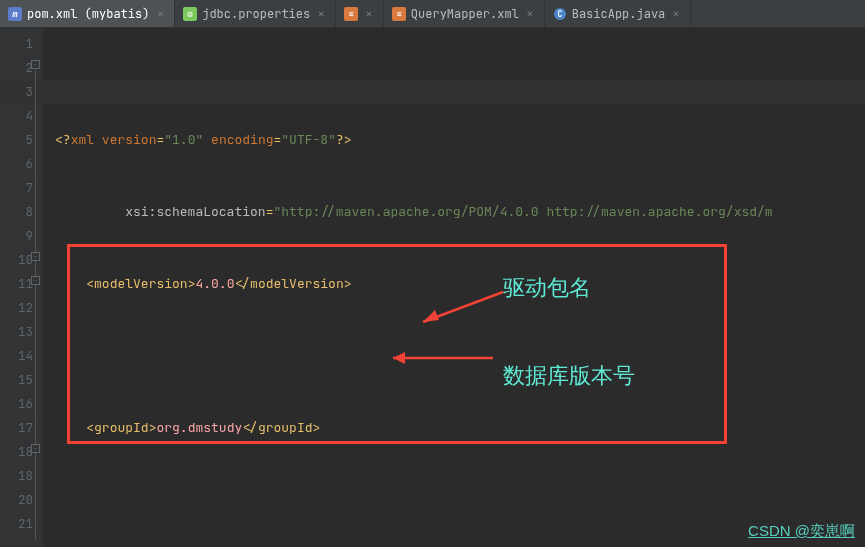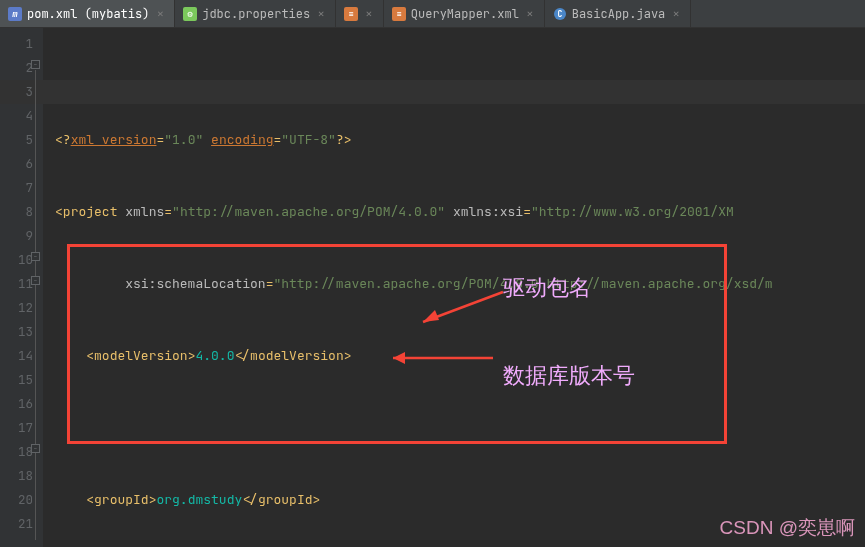--- a/index.html
+++ b/index.html
@@ -97,46 +97,47 @@
       line-height: 24px;
       white-space: pre;
       font-size: 13px;
       position: relative;
       flex: 1;
     }
     .line { height: 24px; }
     .k-tag { color: #e8bf6a; }
     .k-attr { color: #bababa; }
     .k-str { color: #6a8759; }
-    .k-spec { color: #cc7832; text-decoration: underline; }
-    .k-val { color: #14b8a6; }
+    .k-spec { color: #cc7832; }
+    .k-val { color: #fca5a5; }
     .annotation-box {
       position: absolute;
       border: 3px solid #f44336;
       pointer-events: none;
     }
     .annotation-text {
       position: absolute;
-      color: #f0abfc;
+      color: #5eead4;
       font-size: 22px;
       font-family: Liberation Serif, serif;
       pointer-events: none;
     }
     .arrow-svg {
       position: absolute;
       pointer-events: none;
     }
     .watermark {
       position: absolute;
       bottom: 6px;
       right: 10px;
-      color: #f9a8d4;
-      font-size: 19px;
+      color: #5eead4;
+      font-size: 15px;
       font-family: "Microsoft YaHei", sans-serif;
       opacity: 0.85;
+      text-decoration: underline;
     }
     .current-line-hl {
       position: absolute;
       left: 0;
       width: 100%;
       height: 24px;
       background: #323232;
       z-index: -1;
     }
   </style>
@@ -202,21 +203,20 @@
       <div class="fold-mark" style="top:220px">−</div>
       <div class="fold-mark" style="top:244px">−</div>
       <div class="fold-mark" style="top:412px">−</div>
     </div>
   </div>
 
   <div class="code">
     <div class="current-line-hl" style="top:52px"></div>
 
     <div class="line"><span class="k-tag">&lt;?</span><span class="k-spec">xml version</span><span class="k-tag">=</span><span class="k-str">"1.0"</span> <span class="k-spec">encoding</span><span class="k-tag">=</span><span class="k-str">"UTF-8"</span><span class="k-tag">?&gt;</span></div>
-    <div class="line"><span class="k-tag">&lt;</span><span class="k-tag">project</span> <span class="k-attr">xmlns</span><span class="k-tag">=</span><span class="k-str">"<span>http://maven.apache.org/POM/4.0.0</span>"</span> <span class="k-attr">xmlns:xsi</span><span class="k-tag">=</span><span class="k-str">"<span>http://www.w3.org/2001/XM</span></span></div>
     <div class="line">         <span class="k-attr">xsi:schemaLocation</span><span class="k-tag">=</span><span class="k-str">"<span>http://maven.apache.org/POM/4.0.0 http://maven.apache.org/xsd/m</span></span></div>
     <div class="line">    <span class="k-tag">&lt;<span>modelVersion</span>&gt;</span><span class="k-val">4.0.0</span><span class="k-tag">&lt;/<span>modelVersion</span>&gt;</span></div>
     <div class="line"></div>
     <div class="line">    <span class="k-tag">&lt;<span>groupId</span>&gt;</span><span class="k-val">org.dmstudy</span><span class="k-tag">&lt;/<span>groupId</span>&gt;</span></div>
     
     
     
     
     
     

